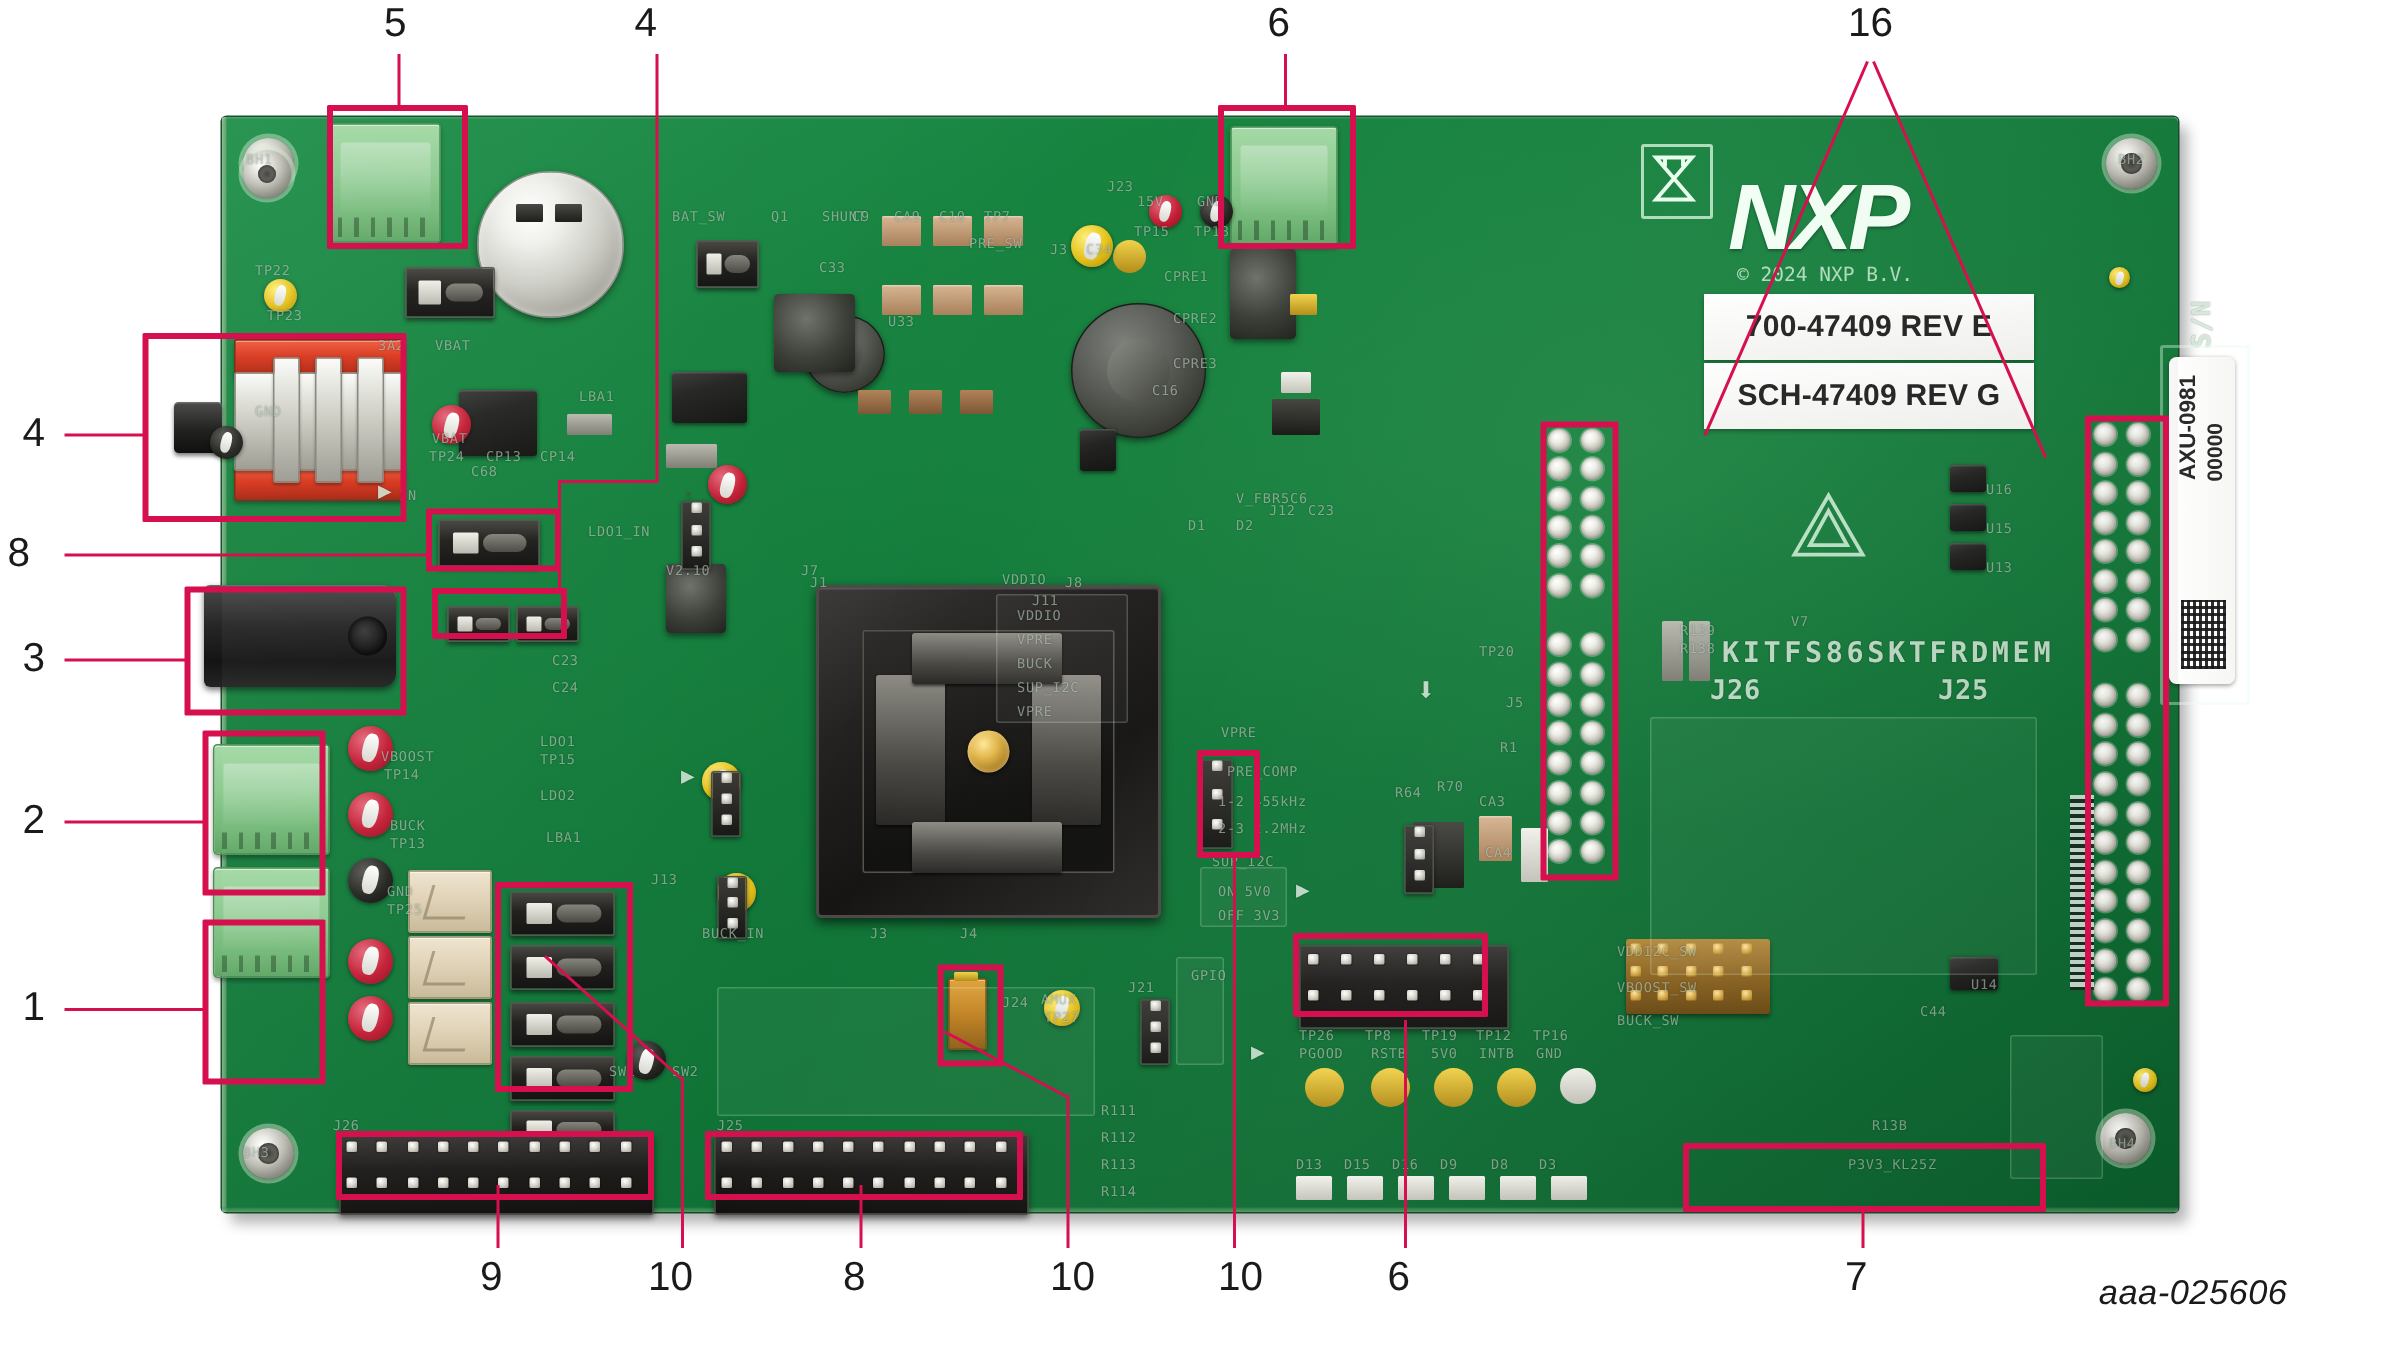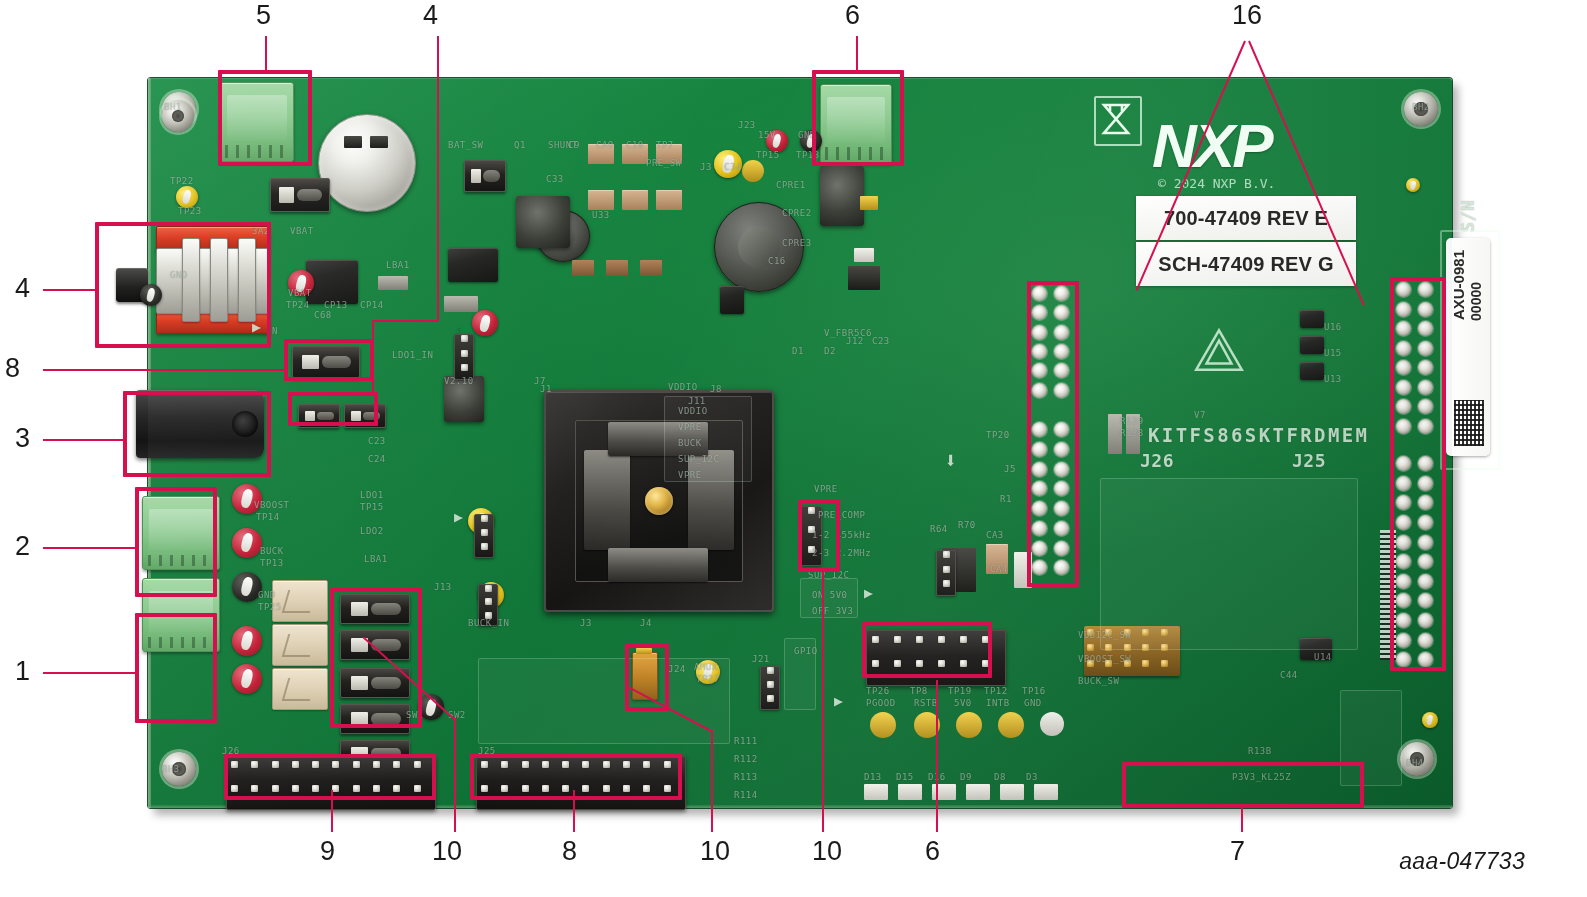--- a/index.html
+++ b/index.html
@@ -1025,15 +1025,15 @@
   <div class="cl-box" style="left:798px;top:500px;width:42px;height:72px;"></div>
 
   <div class="cl-num" style="left:925px;top:838px;">6</div>
   <div class="cl-line v" style="left:936px;top:680px;height:152px;"></div>
   <div class="cl-box" style="left:862px;top:622px;width:130px;height:56px;"></div>
 
   <div class="cl-num" style="left:1230px;top:838px;">7</div>
   <div class="cl-line v" style="left:1241px;top:808px;height:24px;"></div>
   <div class="cl-box" style="left:1122px;top:762px;width:242px;height:46px;"></div>
 
-  <div id="figid">aaa-047733</div>
+  <div id="figid">aaa-025606</div>
 
 </div>
 
 </body></html>

